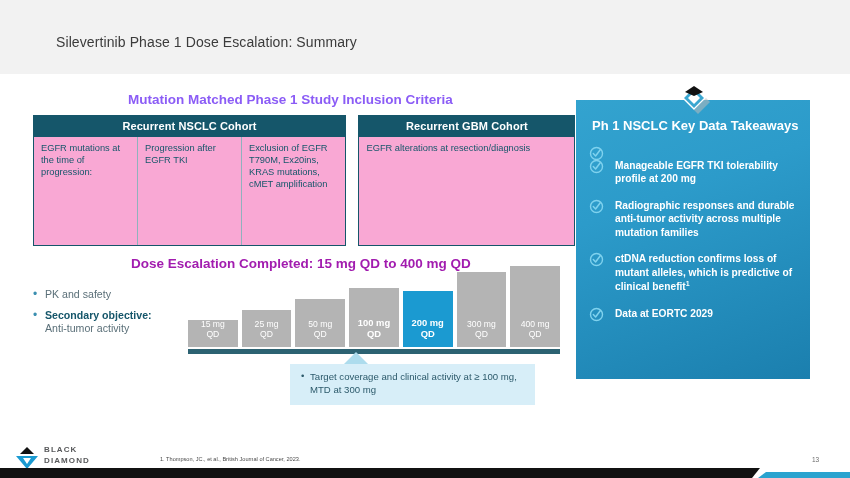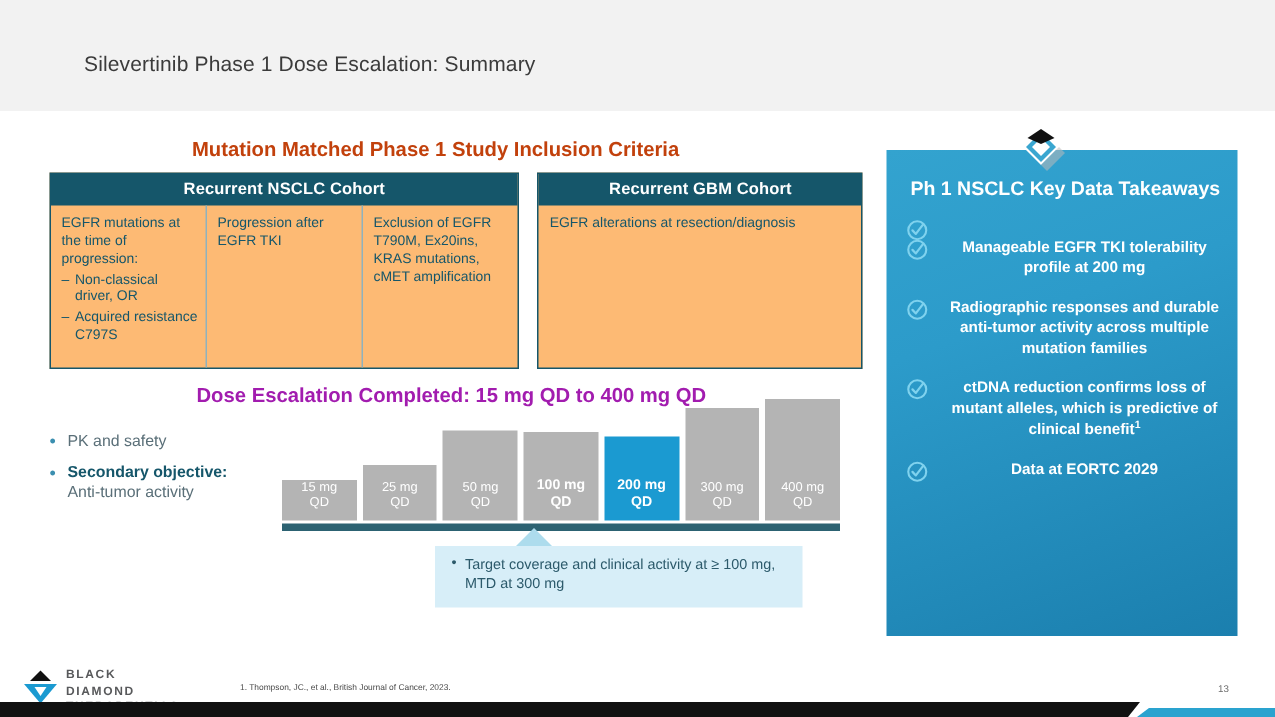--- a/index.html
+++ b/index.html
@@ -20,29 +20,29 @@
   .slide-title{
     position:absolute;left:42px;top:34px;
     font-size:14px;color:#3b3b3b;font-weight:400;letter-spacing:.1px;
     white-space:nowrap;
     margin-left:14px;
   }
 
   
   .criteria-heading{
     position:absolute;left:128px;top:92px;
-    font-size:13.5px;font-weight:bold;color:#c2410c;white-space:nowrap;
+    font-size:13.5px;font-weight:bold;color:#8b5cf6;white-space:nowrap;
   }
 
   .cohort-wrap{position:absolute;left:33px;top:115px;}
   .cohort{
     display:inline-block;vertical-align:top;
     border:1px solid #15566a;
     box-sizing:border-box;
-    background:#fdba74;
+    background:#f9a8d4;
   }
   .cohort.nsclc{width:313px;}
   .cohort.gbm{width:217px;margin-left:8px;}
   .cohort-head{
     background:#15566a;color:#ffffff;
     font-size:11px;font-weight:bold;text-align:center;
     padding:4px 0 5px;letter-spacing:.1px;
   }
   .cohort-body{display:flex;height:108px;}
   .cell{
@@ -115,24 +115,23 @@
   .callout-text{
     position:relative;padding-left:9px;
     font-size:9.6px;line-height:1.35;color:#2c5a6b;
   }
   .callout-text:before{
     content:"\2022";position:absolute;left:0;top:-1px;color:#2c5a6b;
   }
 
   
   .panel{
-    position:absolute;left:591px;top:100px;width:234px;height:324px;
+    position:absolute;left:576px;top:100px;width:234px;height:279px;
     background:linear-gradient(160deg,#33a3cf 0%,#2c9bca 35%,#1b7fae 100%);
     box-shadow:0 0 0 0 rgba(0,0,0,0);
-    text-align:center;
   }
   .panel-title{
     position:absolute;left:16px;top:18px;
     color:#ffffff;font-size:13px;font-weight:bold;white-space:nowrap;
   }
   .panel-list{position:absolute;left:13px;top:46px;width:212px;}
   .panel-item{
     position:relative;padding-left:26px;margin-bottom:13px;
     color:#ffffff;font-size:10.2px;line-height:1.32;font-weight:bold;
   }
@@ -174,24 +173,20 @@
 
   <div class="criteria-heading">Mutation Matched Phase 1 Study Inclusion Criteria</div>
 
   <div class="cohort-wrap">
 
     <div class="cohort nsclc">
       <div class="cohort-head">Recurrent NSCLC Cohort</div>
       <div class="cohort-body">
         <div class="cell">
           <div>EGFR mutations at the time of progression:</div>
-          <ul class="dashlist">
-            <li>Non-classical driver, OR</li>
-            <li>Acquired resistance C797S</li>
-          </ul>
         </div>
         <div class="cell">
           <div>Progression after EGFR TKI</div>
         </div>
         <div class="cell">
           <div>Exclusion of EGFR T790M, Ex20ins, KRAS mutations, cMET amplification</div>
         </div>
       </div>
     </div>
 
@@ -219,21 +214,21 @@
   </div>
 
   <div class="chart">
     <div class="bars" id="bars">
         <div class="bar" style="left: 0px; width: 49.7143px; height: 27px;">
           <span>15 mg<br>QD</span>
         </div>
         <div class="bar" style="left: 53.7143px; width: 49.7143px; height: 37px;">
           <span>25 mg<br>QD</span>
         </div>
-        <div class="bar" style="left: 107.429px; width: 49.7143px; height: 60px;">
+        <div class="bar" style="left: 107.429px; width: 49.7143px; height: 48px;">
           <span>50 mg<br>QD</span>
         </div>
         <div class="bar bold" style="left: 161.143px; width: 49.7143px; height: 59px;">
           <span>100 mg<br>QD</span>
         </div>
         <div class="bar highlight" style="left: 214.857px; width: 49.7143px; height: 56px;">
           <span>200 mg<br>QD</span>
         </div>
         <div class="bar" style="left: 268.571px; width: 49.7143px; height: 75px;">
           <span>300 mg<br>QD</span>

